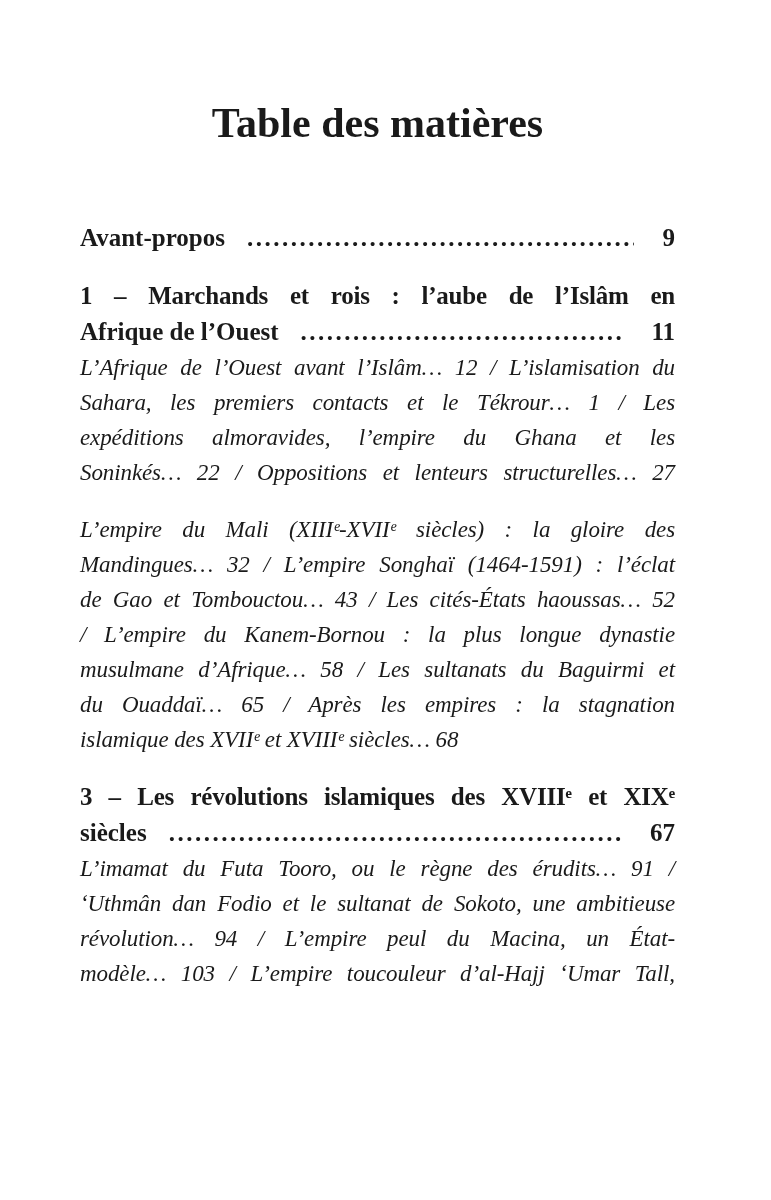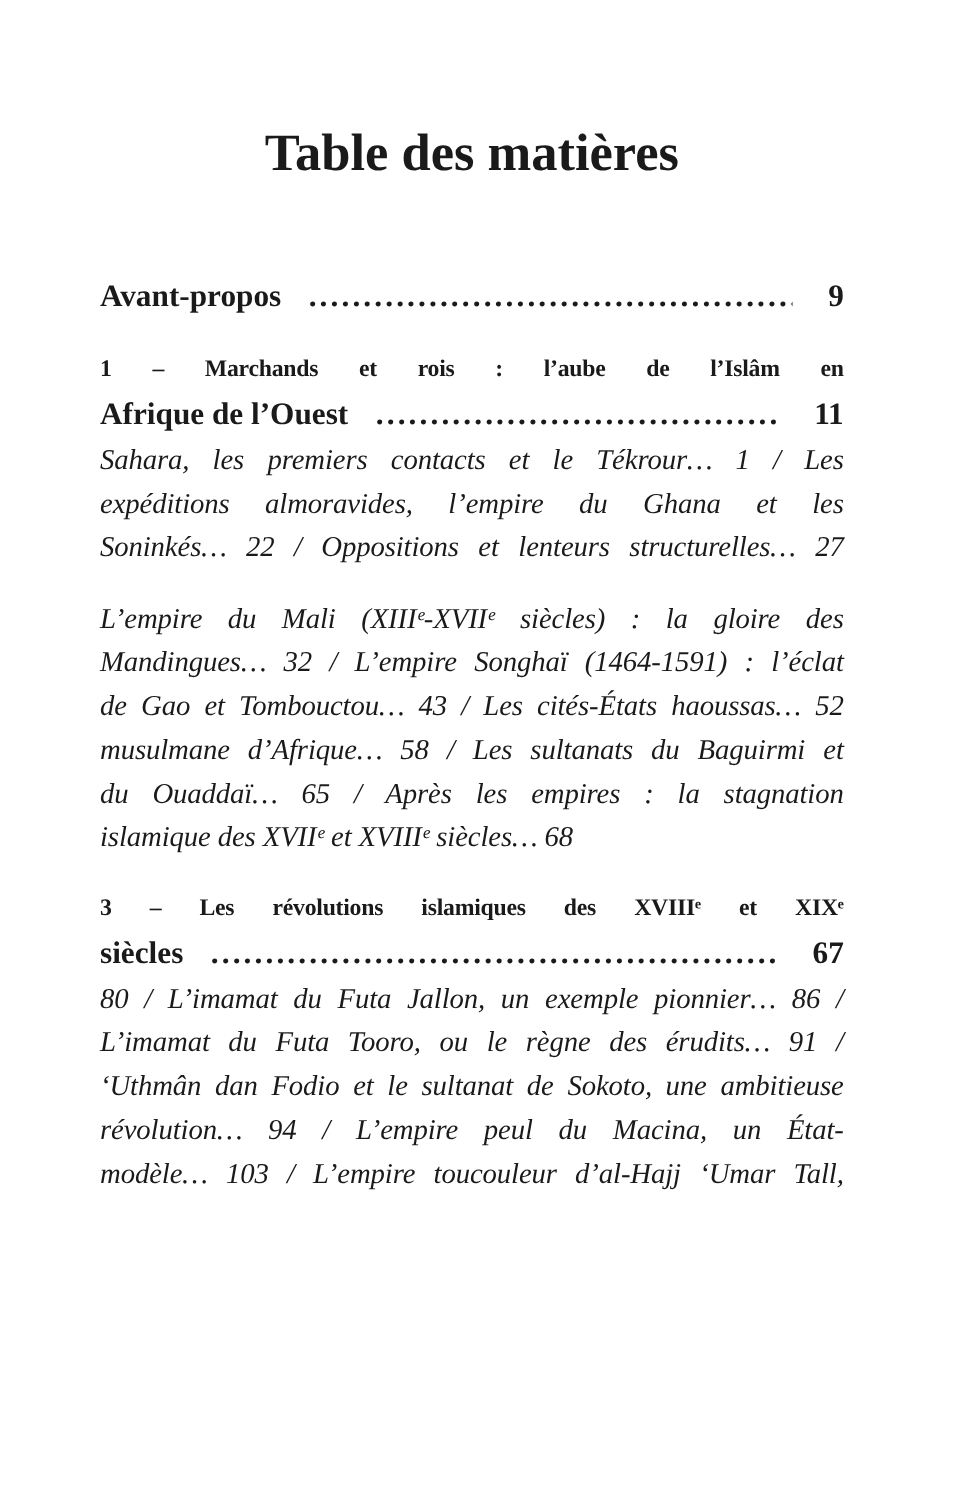--- a/index.html
+++ b/index.html
@@ -46,21 +46,21 @@
     content: "........................................................................................................";
     letter-spacing: 2.5px;
     font-weight: 700;
   }
   .leader-page {
     flex: 0 0 auto;
     padding-left: 7px;
   }
   
   .heading-line {
-    font-size: 19px;
+    font-size: 25px;
     line-height: 36px;
     font-weight: 700;
     text-align: justify;
     text-align-last: justify;
     letter-spacing: -0.2px;
   }
   
   .sub-line {
     font-size: 23px;
     line-height: 35px;
@@ -93,46 +93,47 @@
         <section class="toc-section">
           <div>
             <div class="heading-line">1 – Marchands et rois : l’aube de l’Islâm en</div>
             <div class="leader-row">
               <span class="leader-label">Afrique de l’Ouest</span>
               <span class="dots"></span>
               <span class="leader-page">11</span>
             </div>
           </div>
           <div>
+            <div class="sub-line">L’Afrique de l’Ouest avant l’Islâm… 12 / L’islamisation du</div>
             <div class="sub-line">Sahara, les premiers contacts et le Tékrour… 1 / Les</div>
             <div class="sub-line">expéditions almoravides, l’empire du Ghana et les</div>
             <div class="sub-line">Soninkés… 22 / Oppositions et lenteurs structurelles… 27</div>
           </div>
         </section>
         <section class="toc-section">
           <div>
             <div class="sub-line">L’empire du Mali (XIIIᵉ-XVIIᵉ siècles) : la gloire des</div>
             <div class="sub-line">Mandingues… 32 / L’empire Songhaï (1464-1591) : l’éclat</div>
             <div class="sub-line">de Gao et Tombouctou… 43 / Les cités-États haoussas… 52</div>
+            <div class="sub-line">/ L’empire du Kanem-Bornou : la plus longue dynastie</div>
             <div class="sub-line">musulmane d’Afrique… 58 / Les sultanats du Baguirmi et</div>
             <div class="sub-line">du Ouaddaï… 65 / Après les empires : la stagnation</div>
             <div class="sub-line last">islamique des XVIIᵉ et XVIIIᵉ siècles… 68</div>
           </div>
         </section>
         <section class="toc-section">
           <div>
             <div class="heading-line">3 – Les révolutions islamiques des XVIIIᵉ et XIXᵉ</div>
             <div class="leader-row">
               <span class="leader-label">siècles</span>
               <span class="dots"></span>
               <span class="leader-page">67</span>
             </div>
           </div>
           <div>
-            <div class="sub-line">80 / L’imamat du Futa Jallon, un exemple pionnier… 86 /</div>
             <div class="sub-line">L’imamat du Futa Tooro, ou le règne des érudits… 91 /</div>
             <div class="sub-line">‘Uthmân dan Fodio et le sultanat de Sokoto, une ambitieuse</div>
             <div class="sub-line">révolution… 94 / L’empire peul du Macina, un État-</div>
             <div class="sub-line">modèle… 103 / L’empire toucouleur d’al-Hajj ‘Umar Tall,</div>
           </div>
         </section>
       </div>
   </div>
 </div>
 

